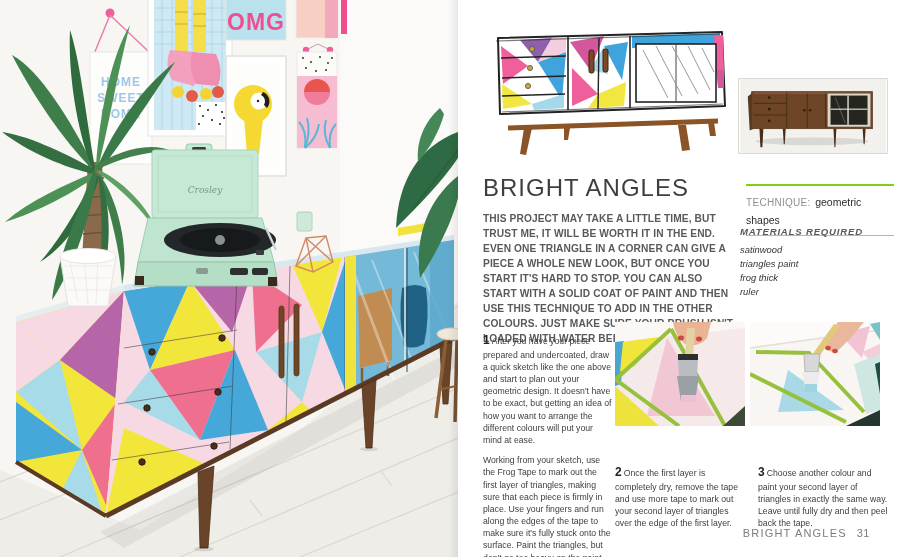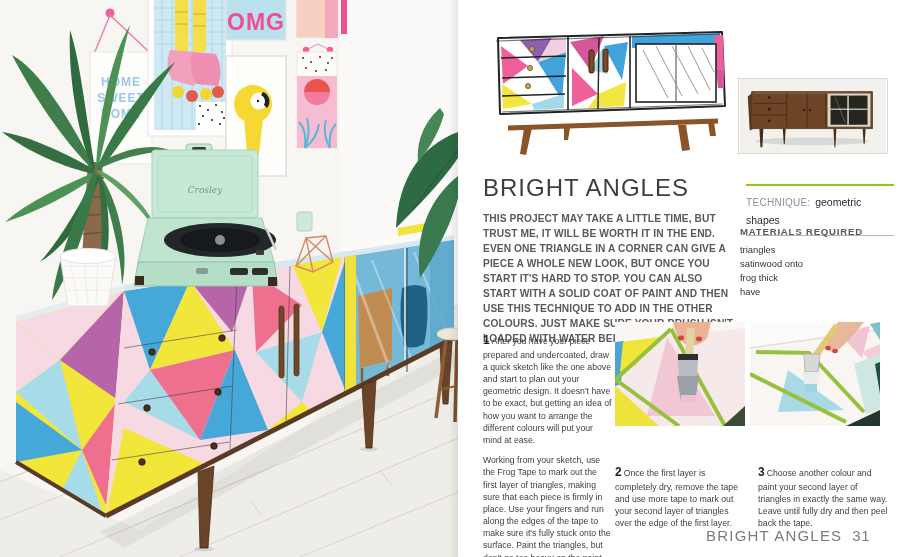--- a/index.html
+++ b/index.html
@@ -30,41 +30,41 @@
   }
 
   .technique{
     position:absolute;left:288px;top:184px;width:148px;
     border-top:2px solid #84cc16;border-bottom:1px solid #b9b6b2;
     padding:6px 0 7px 0;box-sizing:border-box;
   }
   .technique .lbl{font-size:10px;color:#8f8f91;letter-spacing:0.3px;}
   .technique .val{font-size:10.5px;color:#2c2c2e;}
 
-  .materials{position:absolute;left:282px;top:226px;width:148px;}
+  .materials{position:absolute;left:282px;top:226px;width:148px;font-style:italic;}
   .materials h4{
     margin:0 0 6px 0;font-size:9.6px;font-weight:700;color:#58595c;letter-spacing:0.8px;
   }
   .materials ul{margin:0;padding:0;list-style:none;}
   .materials li{font-size:9.4px;color:#333;line-height:1.5;}
 
   .step-text{position:absolute;font-size:8.7px;color:#3d3d3f;line-height:1.4;}
   .step-text p{margin:8px 0 8px 0;}
   .step-num{font-size:12px;font-weight:700;color:#222;margin-right:2px;}
   .step1{left:25px;top:324px;width:129px;}
   .step-photo{position:absolute;top:322px;width:130px;height:104px;}
   .photo2{left:157px;}
   .photo3{left:292px;}
   .caption{position:absolute;top:432px;width:131px;font-size:8.7px;color:#3d3d3f;line-height:1.4;margin-top:32px;}
   .cap2{left:157px;}
   .cap3{left:300px;}
 
   .footer{
     position:absolute;right:30px;top:527px;
-    font-size:15px;color:#7c7c7e;letter-spacing:1.2px;
+    font-size:11px;color:#7c7c7e;letter-spacing:1.2px;
   }
   .footer .pgnum{margin-left:10px;letter-spacing:0.5px;}
 </style>
 </head>
 <body>
 
 <div class="spread">
 
   <div class="page-left">
     <svg width="458" height="557" viewBox="0 0 458 557">
@@ -464,24 +464,24 @@
     <p class="intro">THIS PROJECT MAY TAKE A LITTLE TIME, BUT TRUST ME, IT WILL BE WORTH IT IN THE END. EVEN ONE TRIANGLE IN A CORNER CAN GIVE A PIECE A WHOLE NEW LOOK, BUT ONCE YOU START IT'S HARD TO STOP. YOU CAN ALSO START WITH A SOLID COAT OF PAINT AND THEN USE THIS TECHNIQUE TO ADD IN THE OTHER COLOURS. JUST MAKE SURE YOUR BRUSH ISN'T LOADED WITH WATER BEFORE YOU START.</p>
 
     <div class="technique">
       <span class="lbl">TECHNIQUE:</span>
       <span class="val">geometric shapes</span>
     </div>
 
     <div class="materials">
       <h4>MATERIALS REQUIRED</h4>
       <ul>
-        <li>triangles</li>
-        <li>satinwood onto</li>
+        <li>satinwood</li>
+        <li>triangles paint</li>
         <li>frog thick</li>
-        <li>have</li>
+        <li>ruler</li>
       </ul>
     </div>
 
     <div class="step-text step1">
       <p><span class="step-num">1</span><span>After you have your piece prepared and undercoated, draw a quick sketch like the one above and start to plan out your geometric design. It doesn't have to be exact, but getting an idea of how you want to arrange the different colours will put your mind at ease.</span></p>
       <p>Working from your sketch, use the Frog Tape to mark out the first layer of triangles, making sure that each piece is firmly in place. Use your fingers and run along the edges of the tape to make sure it's fully stuck onto the surface. Paint the triangles, but don't go too heavy on the paint, or else you will be left with a thick edge line.</p>
     </div>
 
     <svg class="step-photo photo2" viewBox="0 0 130 104">
       <rect x="0" y="0" width="130" height="104" fill="#faf7f5"></rect>

